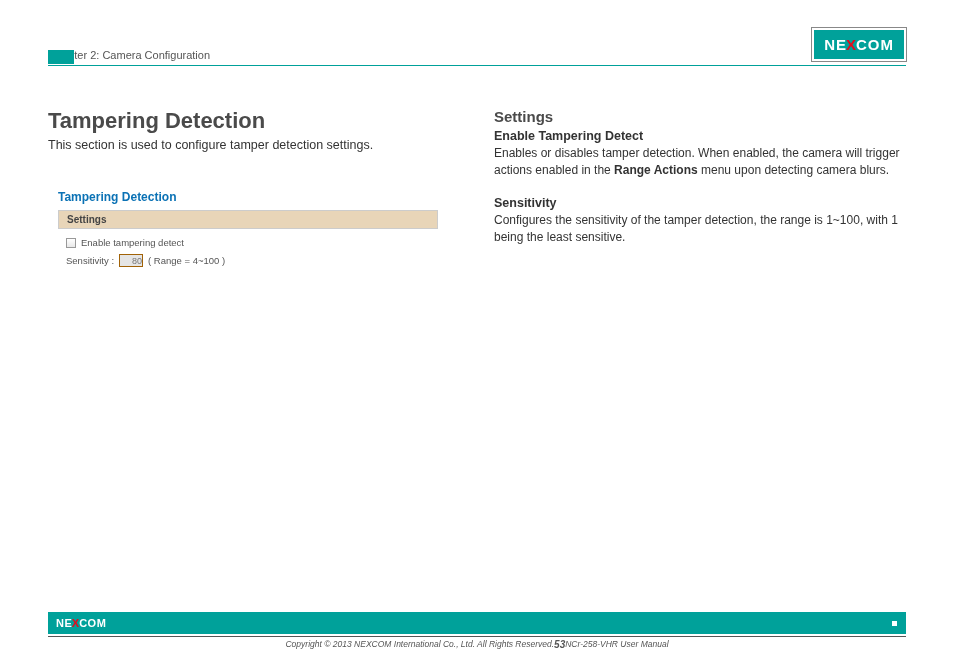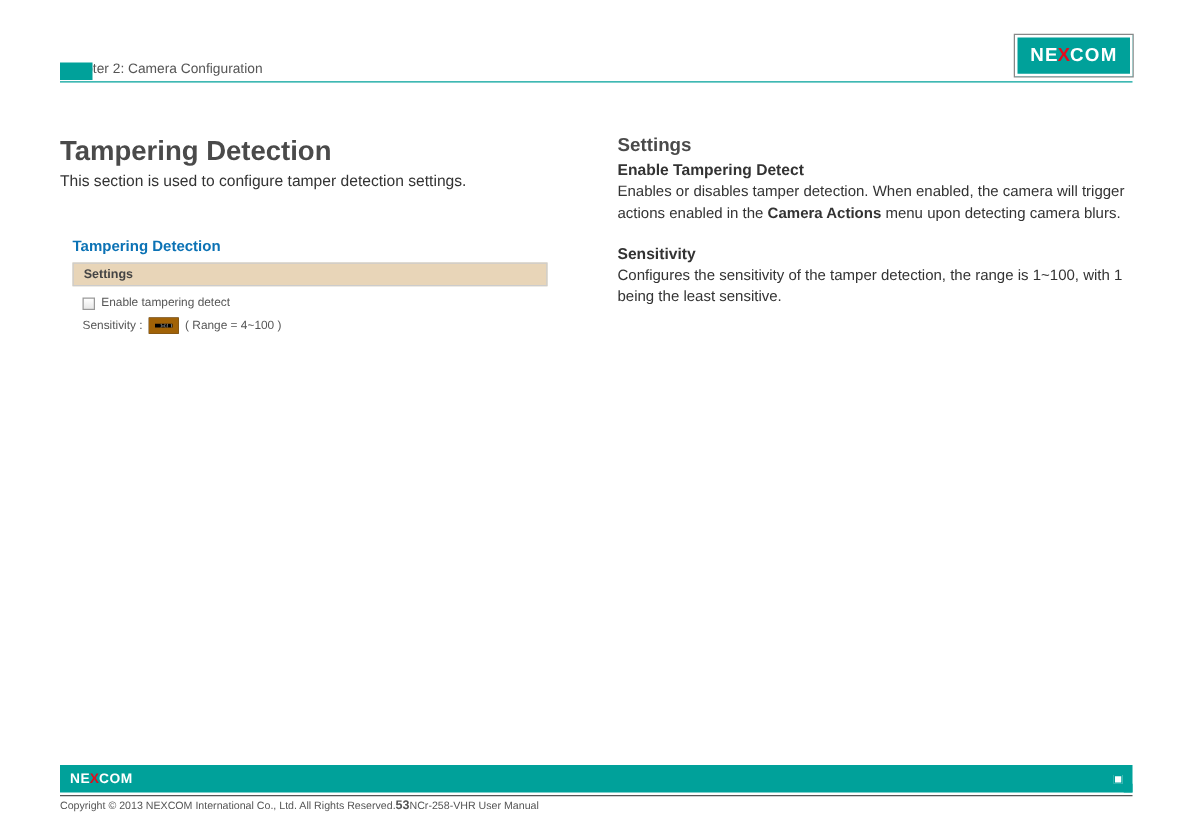--- a/index.html
+++ b/index.html
@@ -105,25 +105,25 @@
       background: linear-gradient(#fff,#e8e8e8);
     }
     .sens-row {
       display: flex;
       align-items: center;
       gap: 5px;
     }
     .sens-input {
       width: 24px;
       height: 13px;
-      border: 5px solid #a16207;
+      border: 1px solid #a16207;
       font-size: 9px;
       text-align: right;
       color: #777;
-      background: #000000;
+      background: #e5e5e5;
     }
     h2.settings-h {
       font-size: 15px;
       font-weight: 700;
       color: #4a4a4a;
       margin-bottom: 4px;
     }
     h3.sub {
       font-size: 12.5px;
       font-weight: 700;
@@ -167,25 +167,26 @@
     .footer-squares span {
       width: 7px;
       height: 7px;
     }
     .footer-row {
       position: absolute;
       left: 48px;
       right: 48px;
       bottom: 22px;
       display: flex;
-      justify-content: flex-start;
+      justify-content: center;
       font-size: 8.5px;
       color: #555;
       border-top: 1px solid #555;
       padding-top: 2px;
+      font-style: italic;
     }
     .page-num {
       font-weight: 700;
       font-size: 10px;
     }
   </style>
 </head>
 <body>
 
 <div class="page">
@@ -218,21 +219,21 @@
             <span>( Range = 4~100 )</span>
           </div>
         </div>
       </div>
     </div>
 
     <div class="col">
       <h2 class="settings-h">Settings</h2>
       <h3 class="sub">Enable Tampering Detect</h3>
       <p class="desc">
-        <span>Enables or disables tamper detection. When enabled, the camera will trigger actions enabled in the </span><span class="bold">Camera Actions</span><span> menu upon detecting camera blurs.</span>
+        <span>Enables or disables tamper detection. When enabled, the camera will trigger actions enabled in the </span><span class="bold">Range Actions</span><span> menu upon detecting camera blurs.</span>
       </p>
       <h3 class="sub">Sensitivity</h3>
       <p class="desc">Configures the sensitivity of the tamper detection, the range is 1~100, with 1 being the least sensitive.</p>
     </div>
   </div>
 </div>
 
 <div class="footer-bar">
   <div class="footer-logo">
     <span>NE</span>

